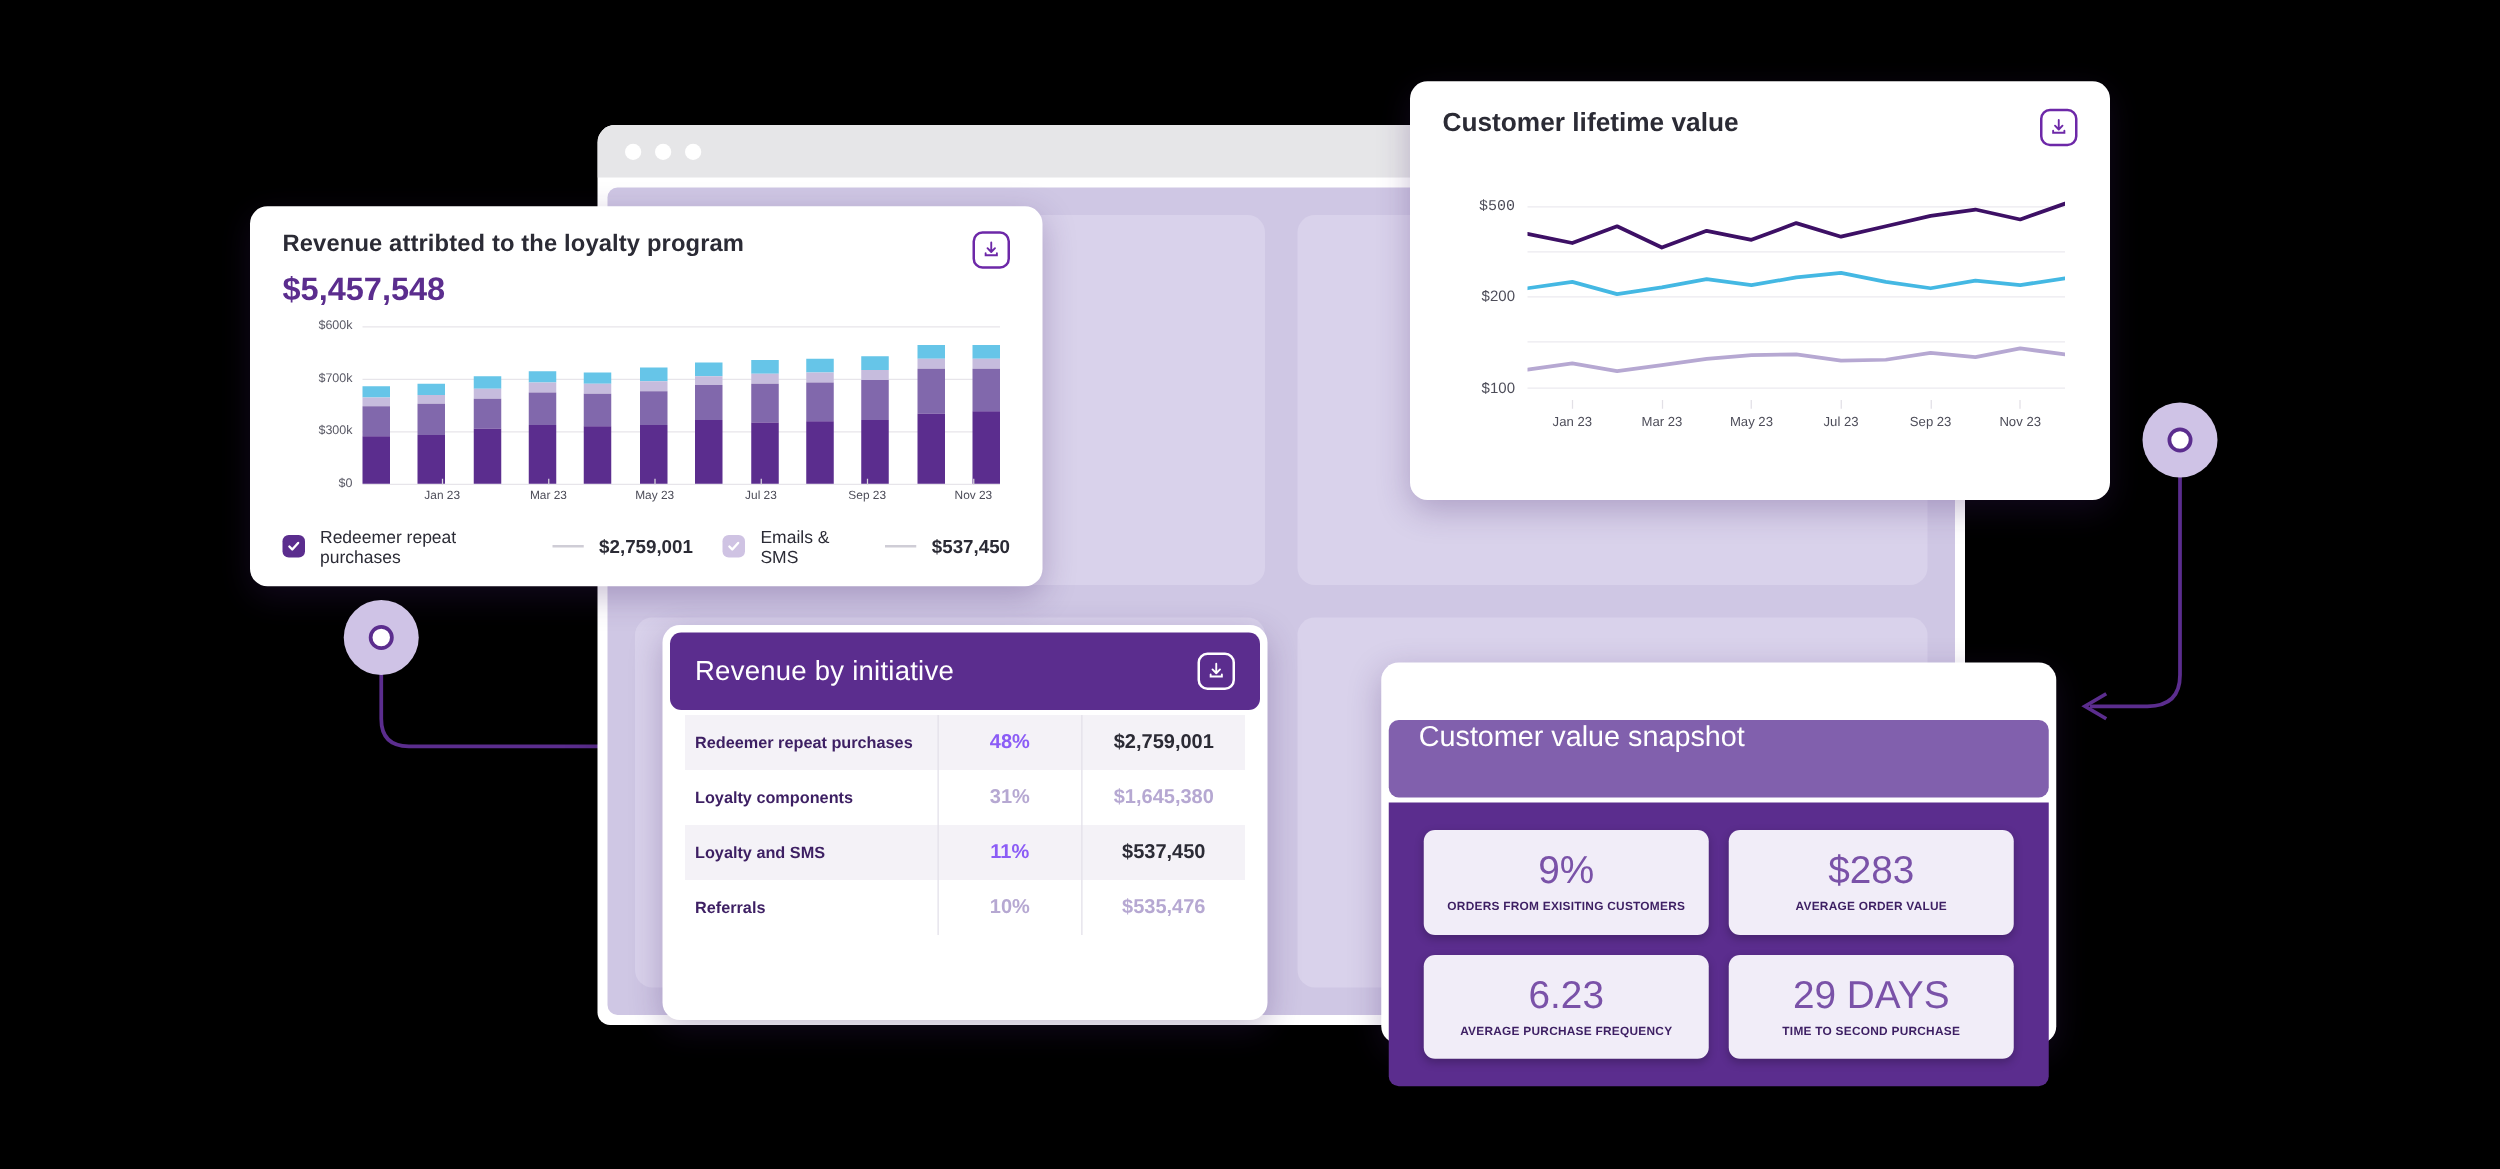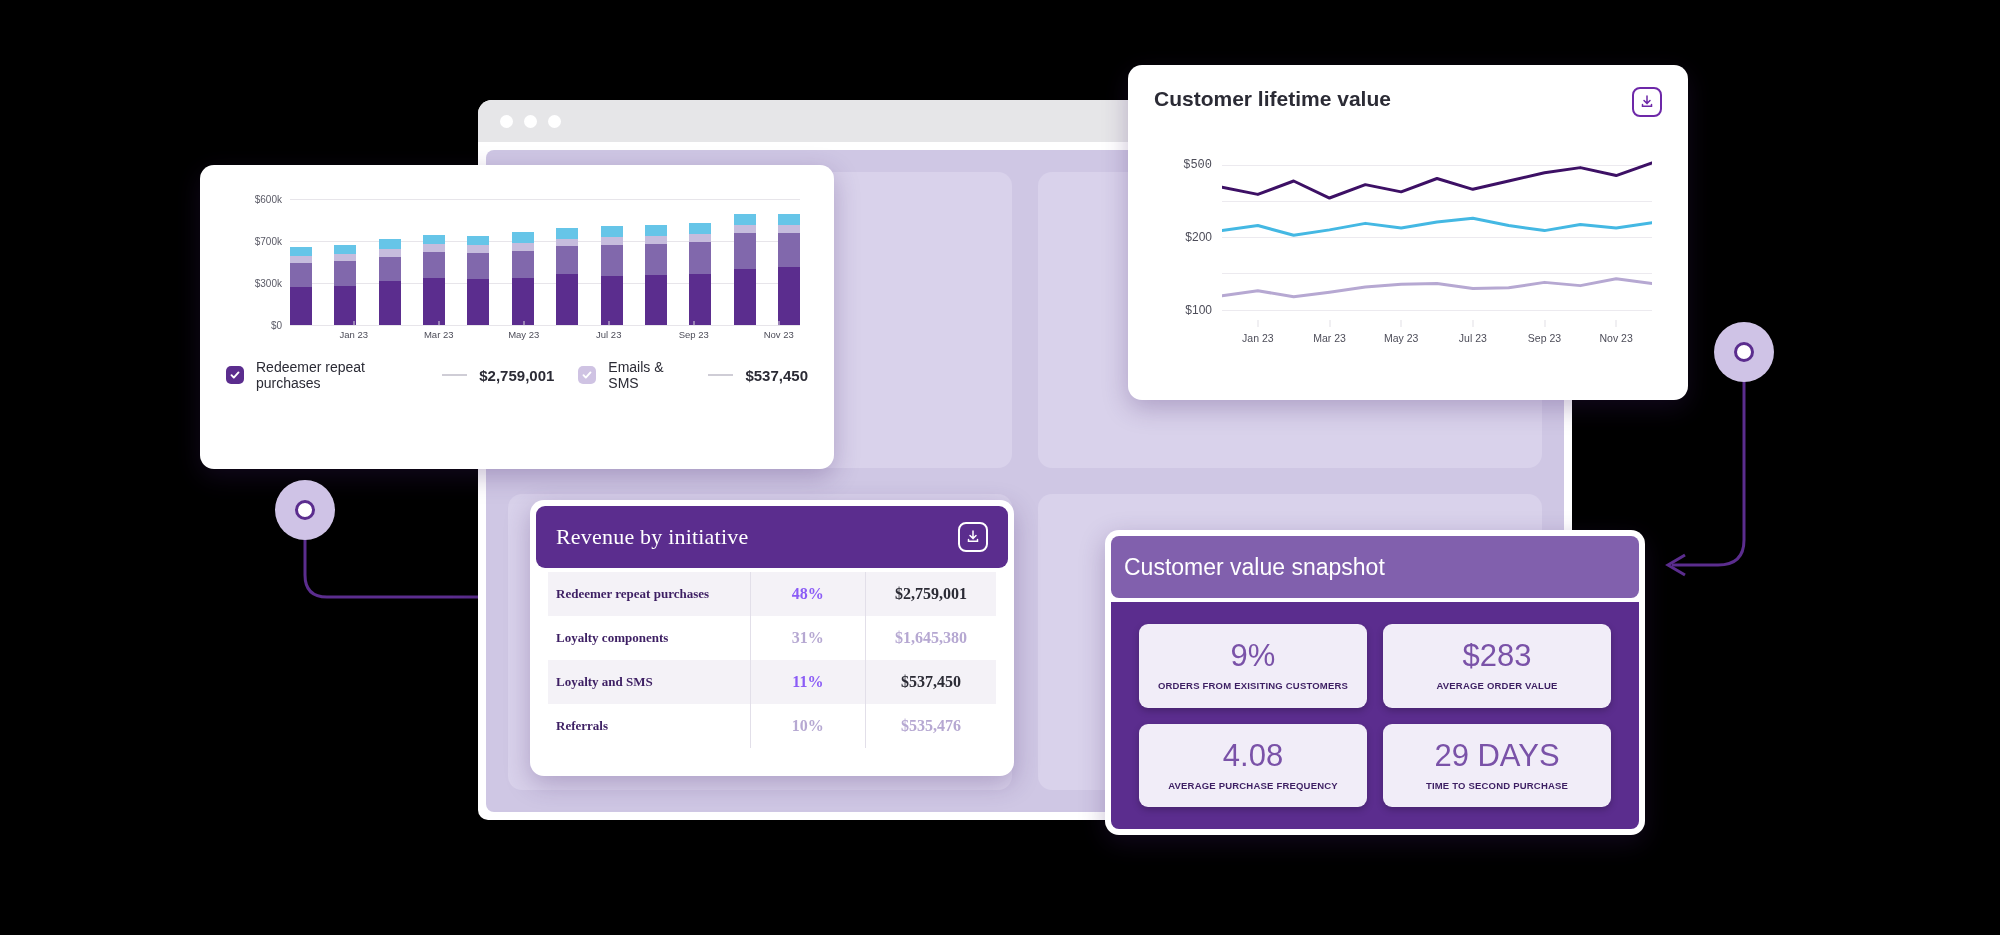--- a/index.html
+++ b/index.html
@@ -91,40 +91,40 @@
   .clv-title { font-size: 21px; font-weight: bold; color: #2b2b35; }
   .linechart { position: relative; margin-top: 26px; height: 215px; }
   .lc-plot { position: absolute; left: 68px; right: 10px; top: 0; bottom: 34px; }
   .lc-grid { position: absolute; left:0; right:0; height:1px; background:#eceaef; }
   .lc-ylab { position:absolute; right: calc(100% + 10px); transform: translateY(-50%); font-size: 12px; color:#4d4d59; white-space:nowrap;}
   .lc-x { position:absolute; left: 68px; right: 10px; bottom: 6px; height: 22px; }
   .lc-xtick { position:absolute; transform: translateX(-50%); font-size: 10.5px; color:#4d4d59; white-space:nowrap; }
   .lc-tickmark { position:absolute; top:-10px; width:1px; height:7px; background:#e2e0e6; transform: translateX(-50%); }
 
   
-  #card-initiative { left: 530px; top: 500px; width: 484px; height: 276px; overflow:hidden;font-family:Liberation Serif, serif; }
+  #card-initiative { left: 530px; top: 500px; width: 484px; height: 316px; overflow:hidden; }
   .init-head {
     background: #5b2d8e; height: 62px; margin: 6px 6px 0 6px; border-radius: 9px;
     display:flex; align-items:center; justify-content: space-between; padding: 0 20px;
   }
   .init-title { font-size: 22px; color: #ffffff; letter-spacing: .2px; }
   .itable { padding: 4px 18px 0 18px; }
   .irow { display:flex; align-items:center; height: 44px; }
   .irow.shade { background: #f4f2f7; }
   .icell-name { flex: 0 0 45%; font-size: 13px; font-weight: bold; color: #3d1f63; padding-left: 8px; line-height: 1.15; }
   .icell-pct  { flex: 0 0 26%; text-align:center; font-size: 16px; font-weight: bold; color: #8b5cf6;
                 border-left: 1px solid #e2dfe9; border-right: 1px solid #e2dfe9; align-self: stretch;
                 display:flex; align-items:center; justify-content:center;}
   .icell-amt  { flex: 1 1 auto; text-align:center; font-size: 16px; font-weight: bold; color: #2b2b35; }
   .irow.muted .icell-pct { color: #b6a8d2; }
   .irow.muted .icell-amt { color: #b6a8d2; }
 
   
   #card-snapshot { left: 1105px; top: 530px; width: 540px; height: 305px; background:#ffffff; padding: 6px; }
-  .snap-head { background: #8160ad; height: 62px; border-radius: 8px; display:flex; align-items:center; padding: 0 13px; }
+  .snap-head { background: #8160ad; height: 62px; border-radius: 8px; display:flex; align-items:flex-start; padding: 0 24px; margin-top: 40px; }
   .snap-title { font-size: 23px; color: #ffffff; }
   .snap-body { background: #5b2d8e; border-radius: 0 0 8px 8px; height: calc(100% - 66px); margin-top: 4px;
                display:grid; grid-template-columns: 1fr 1fr; grid-template-rows: 1fr 1fr; gap: 16px; padding: 22px 28px; }
   .kpi { background: #f1edf8; border-radius: 9px; display:flex; flex-direction:column;
          align-items:center; justify-content:center; box-shadow: 0 3px 7px rgba(0,0,0,0.22); }
   .kpi-val { font-size: 31px; color: #7a52a8; font-weight: 300; line-height: 1; }
   .kpi-lab { font-size: 9.5px; font-weight: bold; color: #3d1f63; margin-top: 9px; letter-spacing: .2px; }
 
   
   .connector { position: absolute; left:0; top:0; width: 2000px; height: 935px; pointer-events: none; }
@@ -154,20 +154,32 @@
       <div class="panel-grid">
         <div class="ghost-panel"></div>
         <div class="ghost-panel"></div>
         <div class="ghost-panel"></div>
         <div class="ghost-panel"></div>
       </div>
     </div>
   </div>
 
   <div class="card" id="card-revenue">
+    <div class="rev-head">
+      <div>
+        <div class="rev-title">Revenue attribted to the loyalty program</div>
+        <div class="rev-total">$5,457,548</div>
+      </div>
+      <div class="dl-btn">
+        <svg width="16" height="16" viewBox="0 0 16 16">
+          <path d="M8 2 L8 9 M5 6.5 L8 9.6 L11 6.5" fill="none" stroke="#6d28a8" stroke-width="1.5" stroke-linecap="round" stroke-linejoin="round"></path>
+          <path d="M3.5 10.5 L3.5 12.2 L12.5 12.2 L12.5 10.5" fill="none" stroke="#6d28a8" stroke-width="1.5" stroke-linecap="round"></path>
+        </svg>
+      </div>
+    </div>
 
     <div class="barchart">
       <div class="bc-plot" id="bc-plot">
           <div class="gridline" style="top: 126px;"></div>
           <div class="ylab" style="top: 126px;">$0</div>
           <div class="gridline" style="top: 84px;"></div>
           <div class="ylab" style="top: 84px;">$300k</div>
           <div class="gridline" style="top: 42px;"></div>
           <div class="ylab" style="top: 42px;">$700k</div>
           <div class="gridline" style="top: 0px;"></div>
@@ -367,21 +379,21 @@
     <div class="snap-body" id="snap-body">
         <div class="kpi">
           <div class="kpi-val">9%</div>
           <div class="kpi-lab">ORDERS FROM EXISITING CUSTOMERS</div>
         </div>
         <div class="kpi">
           <div class="kpi-val">$283</div>
           <div class="kpi-lab">AVERAGE ORDER VALUE</div>
         </div>
         <div class="kpi">
-          <div class="kpi-val">4.08</div>
+          <div class="kpi-val">6.23</div>
           <div class="kpi-lab">AVERAGE PURCHASE FREQUENCY</div>
         </div>
         <div class="kpi">
           <div class="kpi-val">29 DAYS</div>
           <div class="kpi-lab">TIME TO SECOND PURCHASE</div>
         </div>
       </div>
   </div>
 
   <div class="node" style="left:275px; top:480px;">

